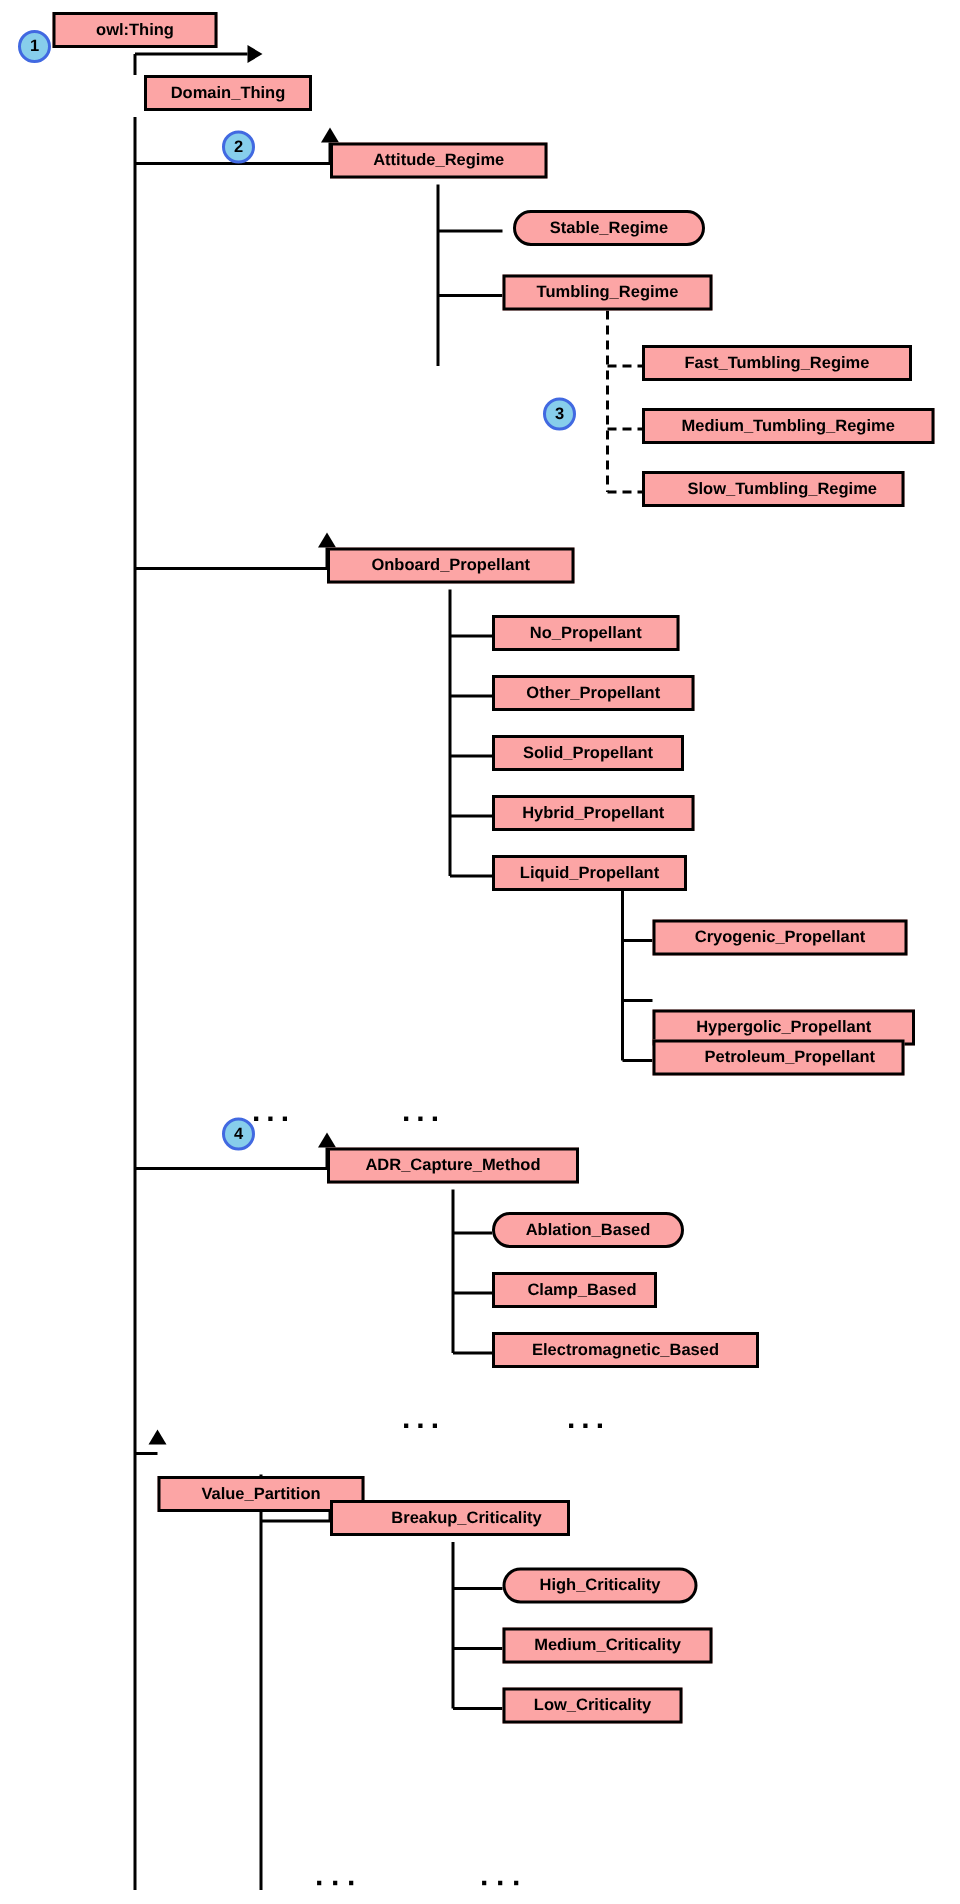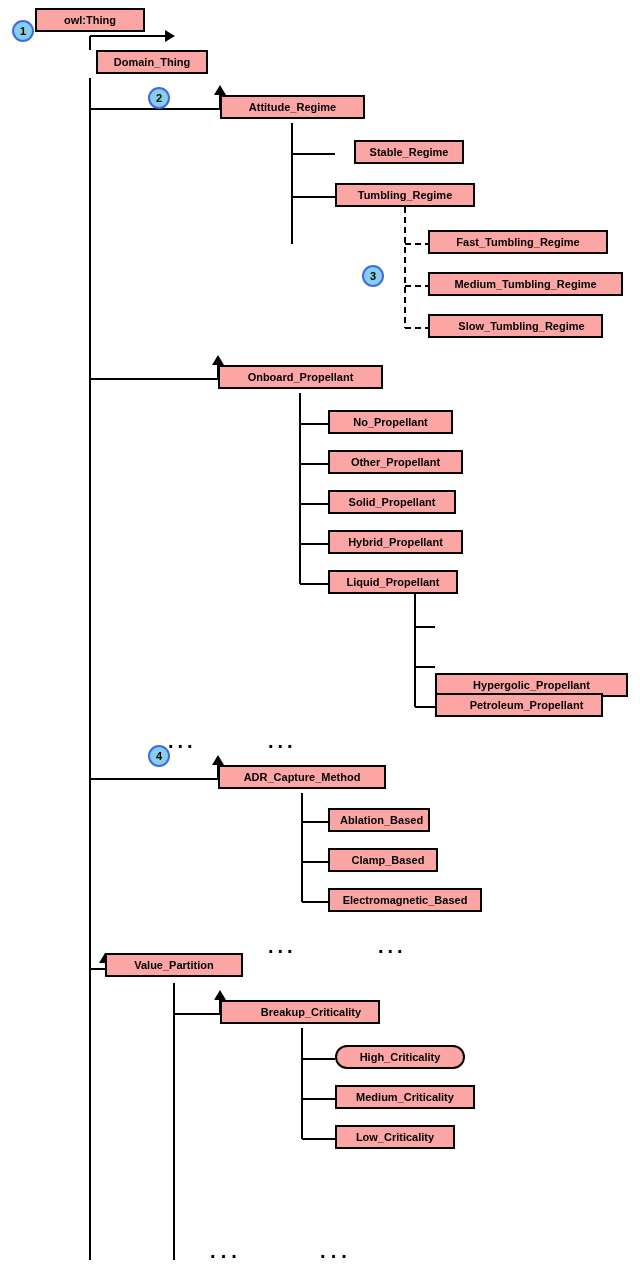--- a/index.html
+++ b/index.html
@@ -125,38 +125,39 @@
 
     <line x1="302" y1="1028" x2="302" y2="1139" stroke="#000" stroke-width="2"></line>
     <line x1="302" y1="1059" x2="335" y2="1059" stroke="#000" stroke-width="2"></line>
     <line x1="302" y1="1099" x2="335" y2="1099" stroke="#000" stroke-width="2"></line>
     <line x1="302" y1="1139" x2="335" y2="1139" stroke="#000" stroke-width="2"></line>
   </svg>
 
   <div class="node" style="left:35px;top:8px;width:110px;">owl:Thing</div>
   <div class="node" style="left:96px;top:50px;width:112px;">Domain_Thing</div>
   <div class="node" style="left:220px;top:95px;width:145px;">Attitude_Regime</div>
-  <div class="node" style="left:354px;top:140px;width:110px;">Stable_Regime</div>
+  <div class="node" style="left:342px;top:140px;width:128px;border-radius:12px;">Stable_Regime</div>
   <div class="node" style="left:335px;top:183px;width:140px;">Tumbling_Regime</div>
   <div class="node" style="left:428px;top:230px;width:180px;">Fast_Tumbling_Regime</div>
   <div class="node" style="left:428px;top:272px;width:195px;">Medium_Tumbling_Regime</div>
   <div class="node" style="left:428px;top:314px;width:175px;padding-left:22px;">Slow_Tumbling_Regime</div>
   <div class="node" style="left:218px;top:365px;width:165px;">Onboard_Propellant</div>
   <div class="node" style="left:328px;top:450px;width:135px;">Other_Propellant</div>
   <div class="node" style="left:328px;top:410px;width:125px;">No_Propellant</div>
   <div class="node" style="left:328px;top:490px;width:128px;">Solid_Propellant</div>
   <div class="node" style="left:328px;top:530px;width:135px;">Hybrid_Propellant</div>
   <div class="node" style="left:328px;top:570px;width:130px;">Liquid_Propellant</div>
-  <div class="node" style="left:435px;top:673px;width:193px;">Hypergolic_Propellant</div>
+  <div class="node" style="left:435px;top:613px;width:170px;">Cryogenic_Propellant</div>
+  <div class="node" style="left:435px;top:673px;width:175px;">Hypergolic_Propellant</div>
   <div class="node" style="left:435px;top:693px;width:168px;padding-left:25px;">Petroleum_Propellant</div>
   <div class="node" style="left:218px;top:765px;width:168px;">ADR_Capture_Method</div>
-  <div class="node" style="left:328px;top:808px;width:102px;">Ablation_Based</div>
+  <div class="node" style="left:328px;top:808px;width:128px;border-radius:13px;">Ablation_Based</div>
   <div class="node" style="left:328px;top:848px;width:110px;padding-left:20px;">Clamp_Based</div>
-  <div class="node" style="left:328px;top:888px;width:154px;">Electromagnetic_Based</div>
-  <div class="node" style="left:105px;top:953px;width:138px;">Value_Partition</div>
+  <div class="node" style="left:328px;top:888px;width:178px;">Electromagnetic_Based</div>
+  <div class="node" style="left:105px;top:984px;width:138px;">Value_Partition</div>
   <div class="node" style="left:220px;top:1000px;width:160px;padding-left:32px;">Breakup_Criticality</div>
   <div class="node" style="left:335px;top:1045px;width:130px;border-radius:12px;">High_Criticality</div>
   <div class="node" style="left:335px;top:1085px;width:140px;">Medium_Criticality</div>
   <div class="node" style="left:335px;top:1125px;width:120px;">Low_Criticality</div>
 
   <div class="badge" style="left:12px;top:20px;">1</div>
   <div class="badge" style="left:148px;top:87px;">2</div>
   <div class="badge" style="left:362px;top:265px;">3</div>
   <div class="badge" style="left:148px;top:745px;">4</div>
 

